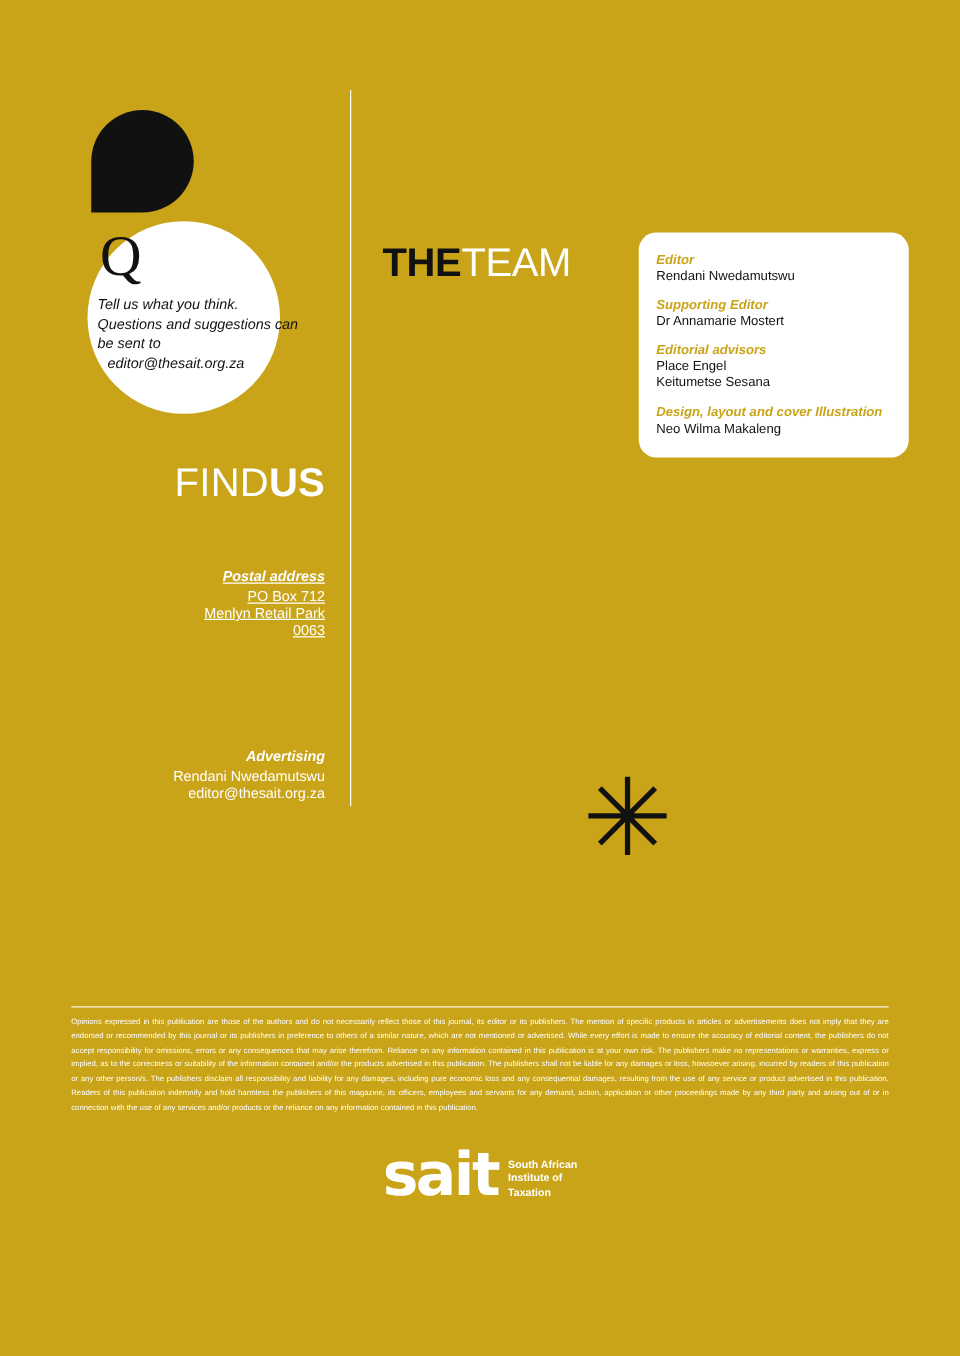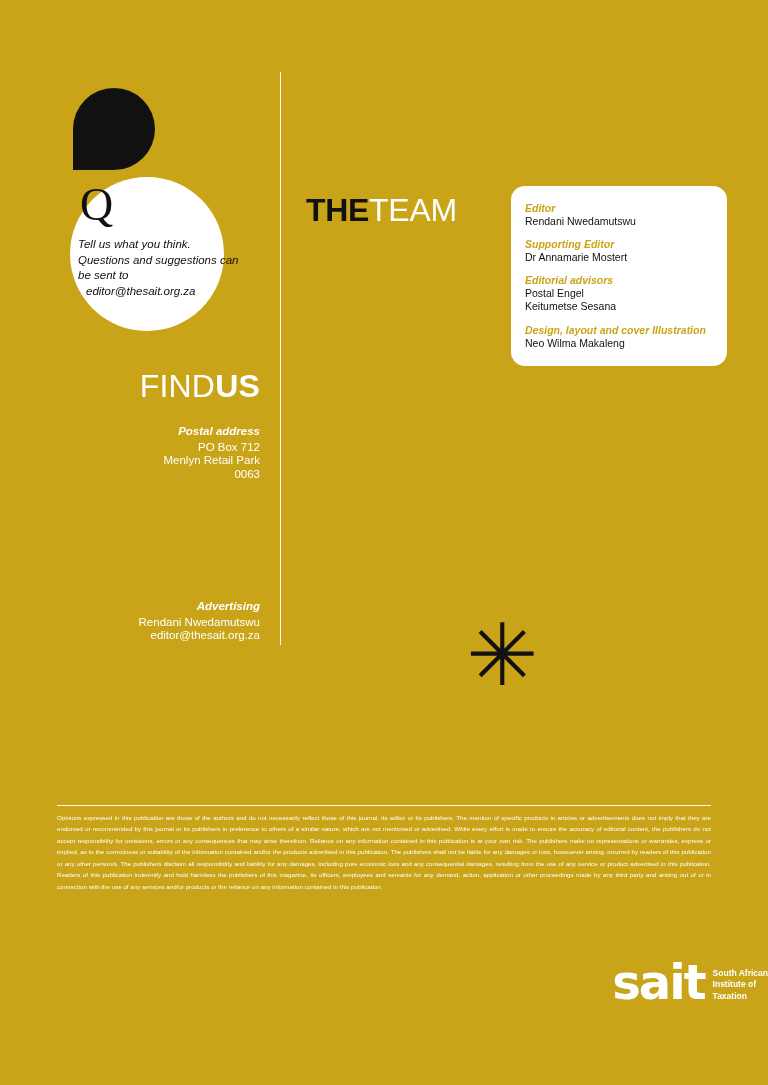--- a/index.html
+++ b/index.html
@@ -93,21 +93,21 @@
     font-size: 11.5px;
     line-height: 1.18;
     white-space: nowrap;
   }
   .addr-block .head {
     font-weight: 700;
     font-style: italic;
     margin-bottom: 2px;
     font-size: 11.5px;
   }
-  #addr-postal { top: 425px; }
+  #addr-postal { top: 456px; text-decoration: underline; }
   #addr-office { top: 496px; }
   #addr-advert { top: 600px; }
 
   
   .the-team {
     position: absolute;
     left: 306px;
     top: 192px;
     font-size: 32px;
     letter-spacing: -0.3px;
@@ -183,23 +183,23 @@
     right: 0;
     top: 923px;
     text-align: center;
     font-size: 7.5px;
     color: #ffffff;
   }
   .logo-wrap {
     position: absolute;
     left: 0;
     right: 0;
-    top: 958px;
+    top: 916px;
     display: flex;
-    justify-content: flex-end;
+    justify-content: center;
     align-items: center;
     gap: 8px;
   }
   .logo-sait {
     font-size: 48px;
     font-weight: 700;
     letter-spacing: -2px;
     line-height: 1;
     color: #ffffff;
     font-family: "DejaVu Sans", sans-serif;
@@ -253,21 +253,21 @@
     <div class="team-group">
       <div class="role">Editor</div>
       <div class="person">Rendani Nwedamutswu</div>
     </div>
     <div class="team-group">
       <div class="role">Supporting Editor</div>
       <div class="person">Dr Annamarie Mostert</div>
     </div>
     <div class="team-group">
       <div class="role">Editorial advisors</div>
-      <div class="person">Postal Engel</div>
+      <div class="person">Place Engel</div>
       <div class="person">Keitumetse Sesana</div>
     </div>
     <div class="team-group">
       <div class="role">Design, layout and cover Illustration</div>
       <div class="person">Neo Wilma Makaleng</div>
     </div>
   </div>
 
   <div class="asterisk">✳</div>
 

